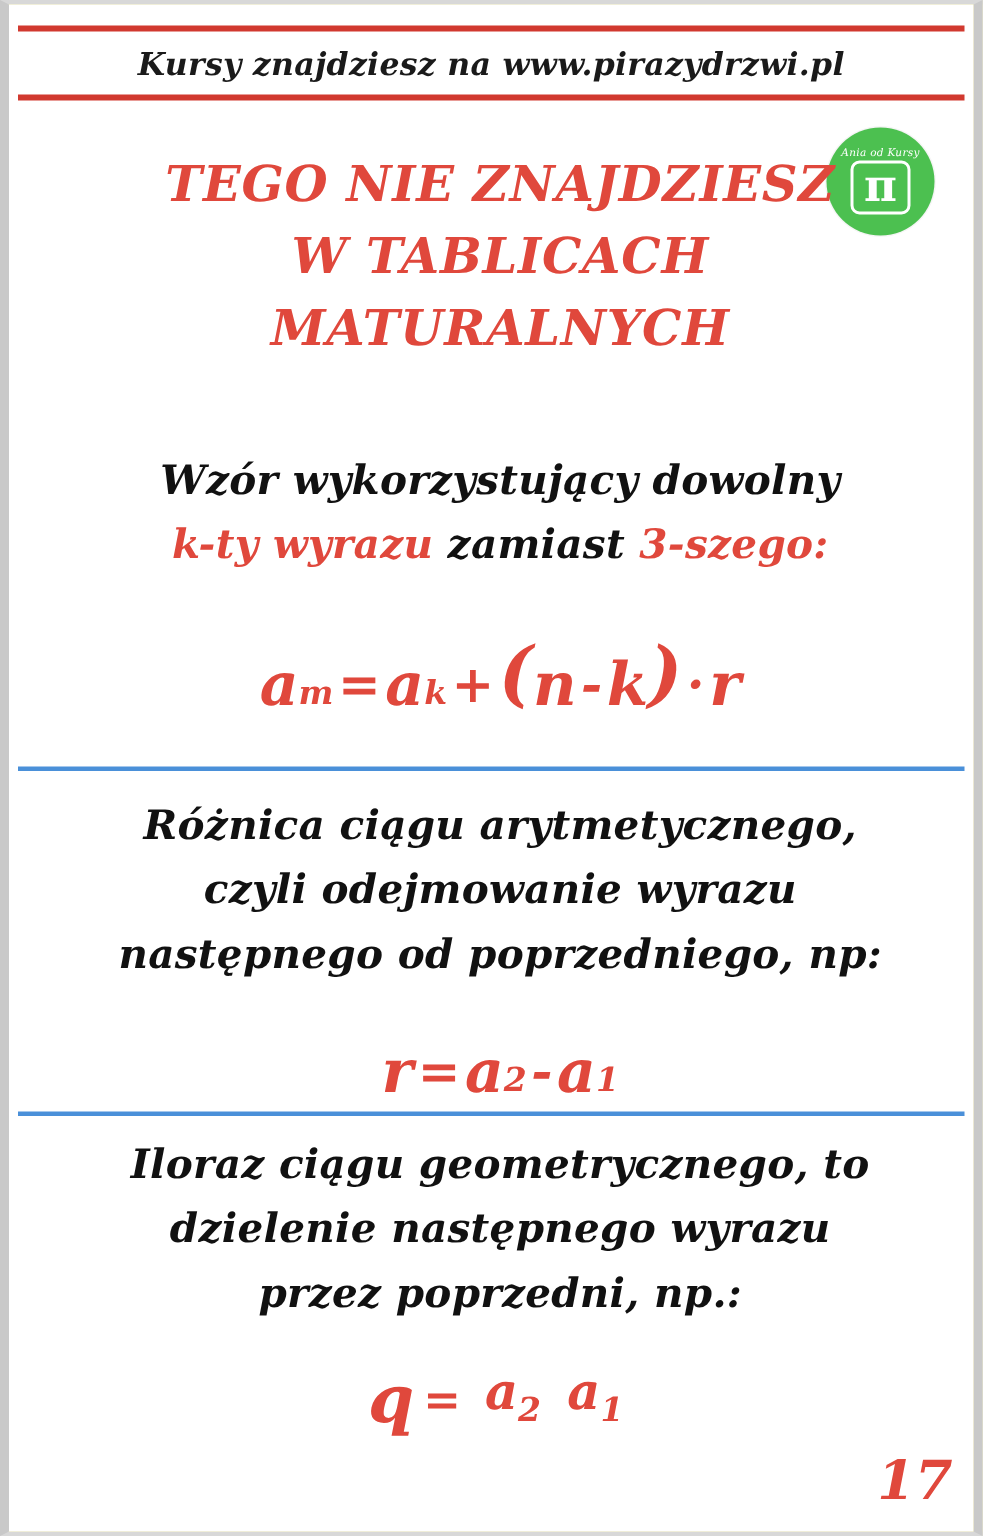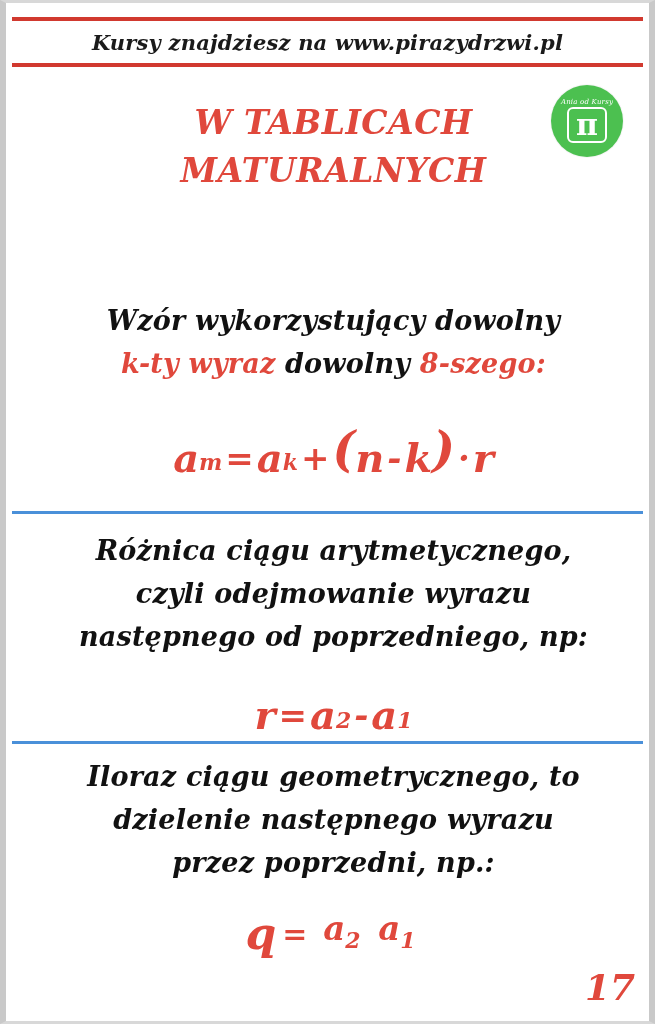--- a/index.html
+++ b/index.html
@@ -262,28 +262,29 @@
     <div class="banner">
       <span class="banner-text">Kursy znajdziesz na www.pirazydrzwi.pl</span>
     </div>
 
     <div class="logo">
       <span class="logo-top">Ania od Kursy</span>
       <span class="logo-pi">π</span>
     </div>
 
     <div class="title">
+      <span class="line1">TEGO NIE ZNAJDZIESZ</span>
       <span class="line2">W TABLICACH</span>
       <span class="line3">MATURALNYCH</span>
     </div>
 
     <div class="sec1">
       <div class="stext">Wzór wykorzystujący dowolny</div>
       <div class="stext">
-        <span class="red">k-ty wyraz</span><span> dowolny </span><span class="red">8-szego:</span>
+        <span class="red">k-ty wyrazu</span><span> zamiast </span><span class="red">3-szego:</span>
       </div>
     </div>
 
     <div class="formula1 hand">
       <span class="f-big">a</span><span class="f-sub">m</span><span class="f-op">=</span><span class="f-big">a</span><span class="f-sub">k</span><span class="f-op">+</span><span class="f-paren">(</span><span class="f-big">n</span><span class="f-op">-</span><span class="f-big">k</span><span class="f-paren">)</span><span class="f-op">·</span><span class="f-big">r</span>
     </div>
 
     <div class="divider" id="div1"></div>
 
     <div class="sec2">

